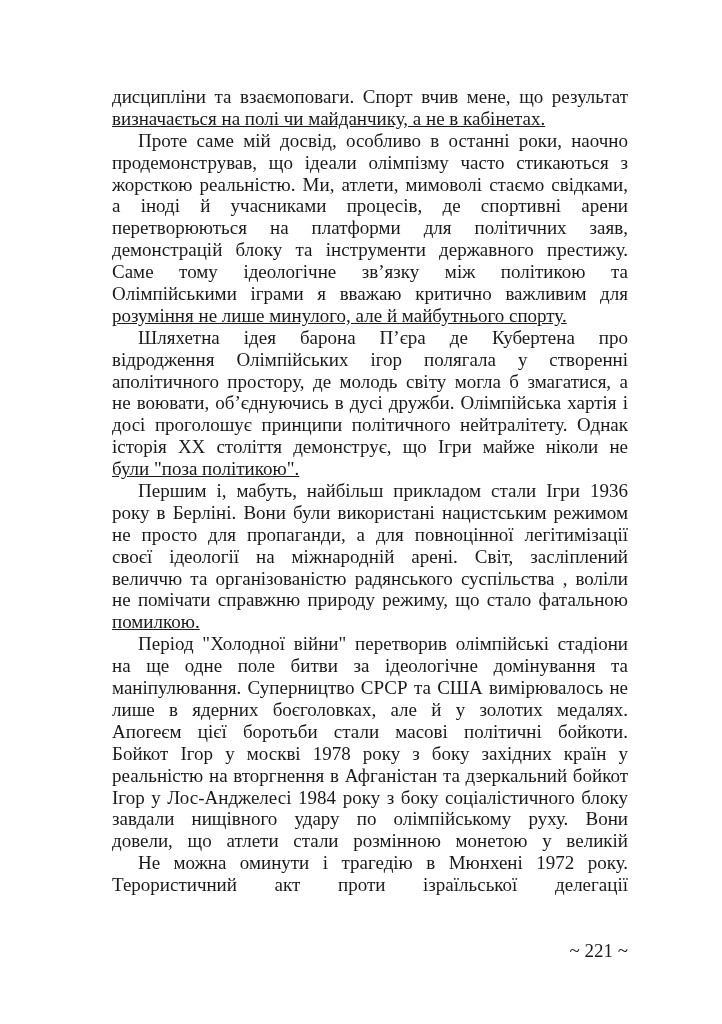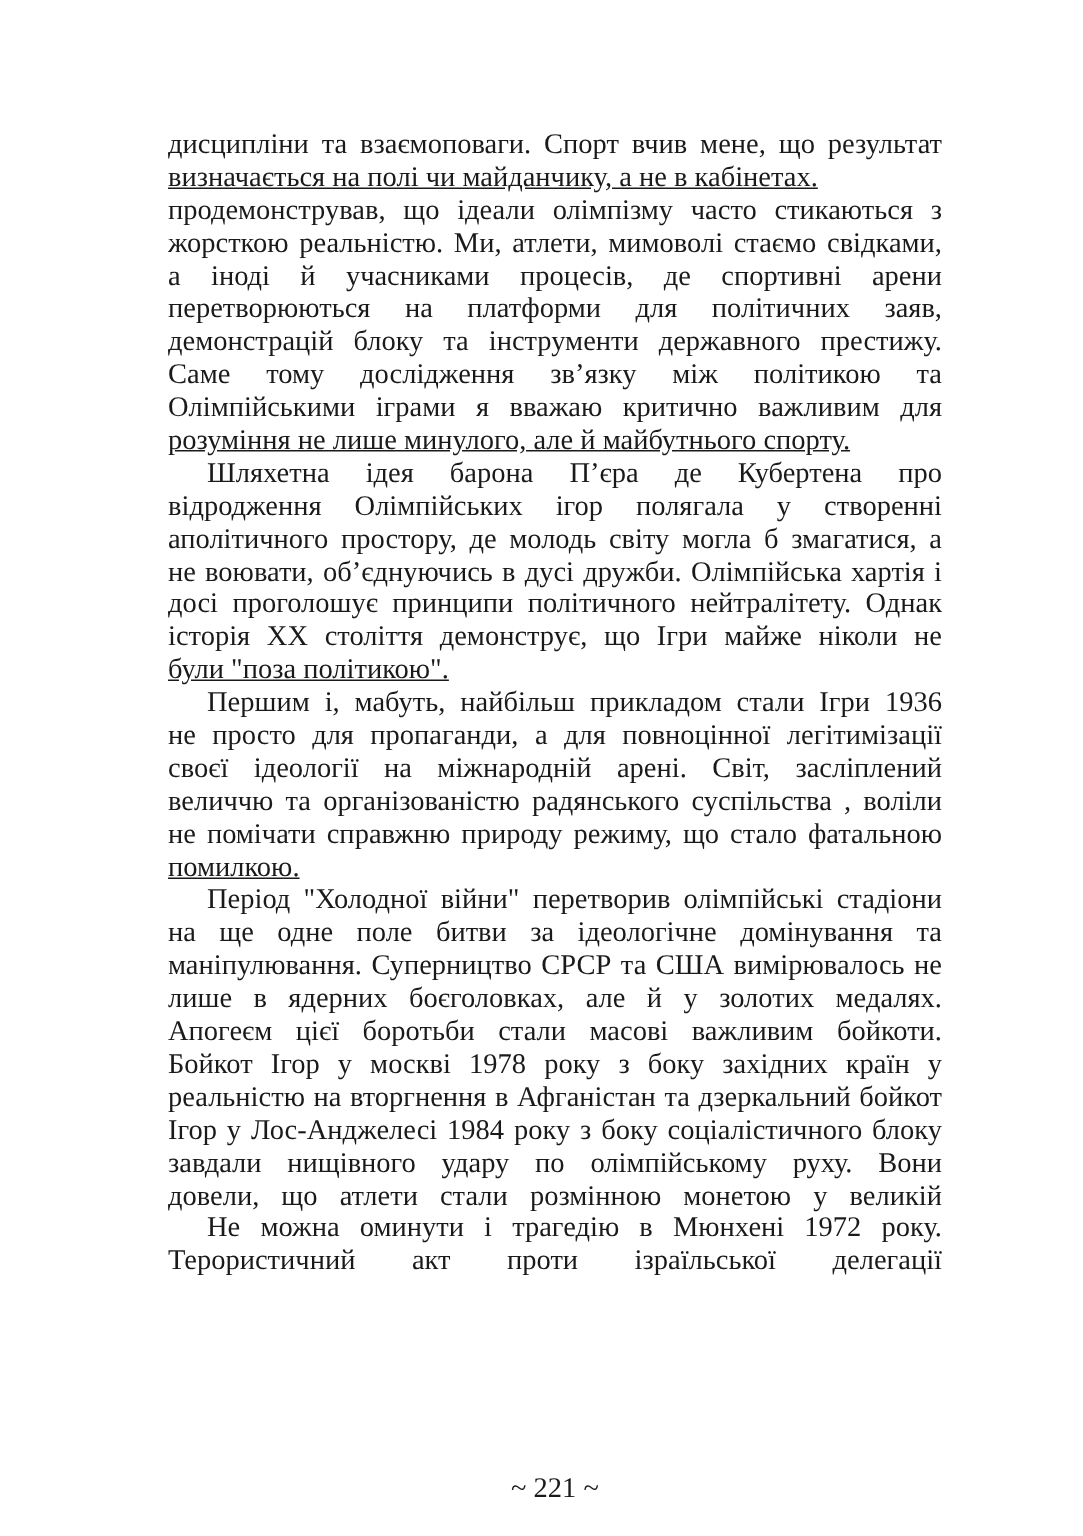--- a/index.html
+++ b/index.html
@@ -39,69 +39,71 @@
   .line.indent {
     text-indent: 26px;
   }
   .line.para-end {
     text-align-last: left;
     text-decoration: underline;
   }
   .footer {
     position: absolute;
     left: 112px;
-    top: 982px;
+    top: 940px;
     width: 516px;
     font-size: 19px;
     line-height: 22px;
-    text-align: center;
+    text-align: right;
   }
 </style>
 </head>
 <body>
 
 <div class="page">
   <div class="text-block">
       <div class="paragraph">
         <div class="line">дисципліни та взаємоповаги. Спорт вчив мене, що результат</div>
         <div class="line para-end">визначається на полі чи майданчику, а не в кабінетах.</div>
       </div>
       <div class="paragraph">
+        <div class="line indent">Проте саме мій досвід, особливо в останні роки, наочно</div>
         <div class="line">продемонстрував, що ідеали олімпізму часто стикаються з</div>
         <div class="line">жорсткою реальністю. Ми, атлети, мимоволі стаємо свідками,</div>
         <div class="line">а іноді й учасниками процесів, де спортивні арени</div>
         <div class="line">перетворюються на платформи для політичних заяв,</div>
         <div class="line">демонстрацій блоку та інструменти державного престижу.</div>
-        <div class="line">Саме тому дослідження зв’язку між політикою та</div>
+        <div class="line">Саме тому ідеологічне зв’язку між політикою та</div>
         <div class="line">Олімпійськими іграми я вважаю критично важливим для</div>
         <div class="line para-end">розуміння не лише минулого, але й майбутнього спорту.</div>
       </div>
       <div class="paragraph">
         <div class="line indent">Шляхетна ідея барона П’єра де Кубертена про</div>
         <div class="line">відродження Олімпійських ігор полягала у створенні</div>
         <div class="line">аполітичного простору, де молодь світу могла б змагатися, а</div>
         <div class="line">не воювати, об’єднуючись в дусі дружби. Олімпійська хартія і</div>
         <div class="line">досі проголошує принципи політичного нейтралітету. Однак</div>
         <div class="line">історія ХХ століття демонструє, що Ігри майже ніколи не</div>
         <div class="line para-end">були "поза політикою".</div>
       </div>
       <div class="paragraph">
         <div class="line indent">Першим і, мабуть, найбільш прикладом стали Ігри 1936</div>
+        <div class="line">року в Берліні. Вони були використані нацистським режимом</div>
         <div class="line">не просто для пропаганди, а для повноцінної легітимізації</div>
         <div class="line">своєї ідеології на міжнародній арені. Світ, засліплений</div>
         <div class="line">величчю та організованістю радянського суспільства , воліли</div>
         <div class="line">не помічати справжню природу режиму, що стало фатальною</div>
         <div class="line para-end">помилкою.</div>
       </div>
       <div class="paragraph">
         <div class="line indent">Період "Холодної війни" перетворив олімпійські стадіони</div>
         <div class="line">на ще одне поле битви за ідеологічне домінування та</div>
         <div class="line">маніпулювання. Суперництво СРСР та США вимірювалось не</div>
         <div class="line">лише в ядерних боєголовках, але й у золотих медалях.</div>
-        <div class="line">Апогеєм цієї боротьби стали масові важливим бойкоти.</div>
+        <div class="line">Апогеєм цієї боротьби стали масові політичні бойкоти.</div>
         <div class="line">Бойкот Ігор у москві 1978 року з боку західних країн у</div>
         <div class="line">реальністю на вторгнення в Афганістан та дзеркальний бойкот</div>
         <div class="line">Ігор у Лос-Анджелесі 1984 року з боку соціалістичного блоку</div>
         <div class="line">завдали нищівного удару по олімпійському руху. Вони</div>
         <div class="line">довели, що атлети стали розмінною монетою у великій</div>
       </div>
       <div class="paragraph">
         <div class="line indent">Не можна оминути і трагедію в Мюнхені 1972 року.</div>
         <div class="line">Терористичний акт проти ізраїльської делегації</div>
       </div>

